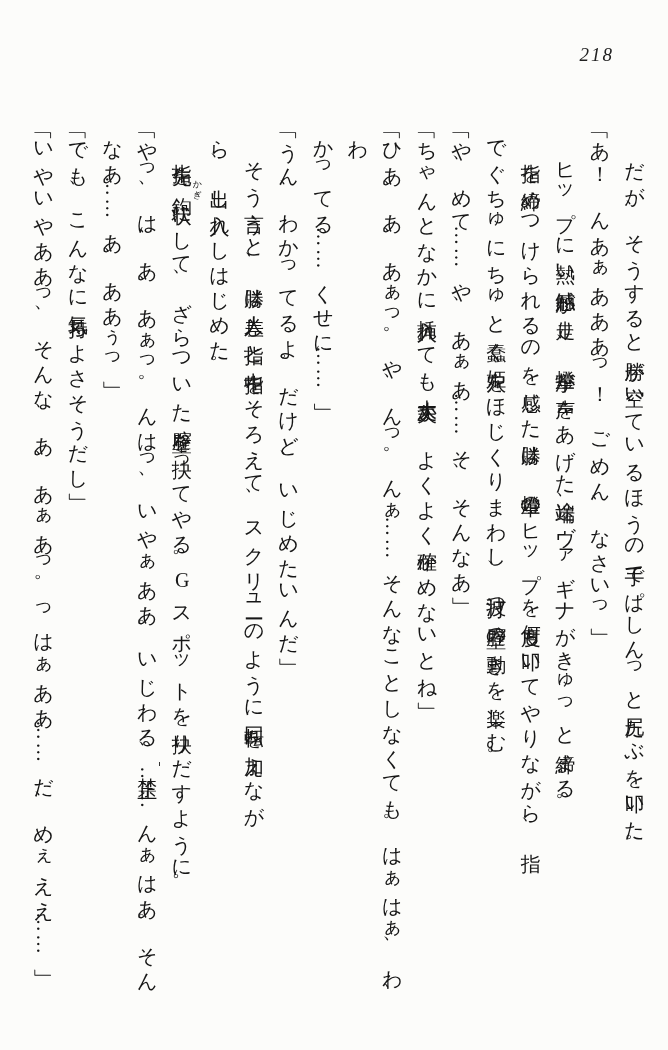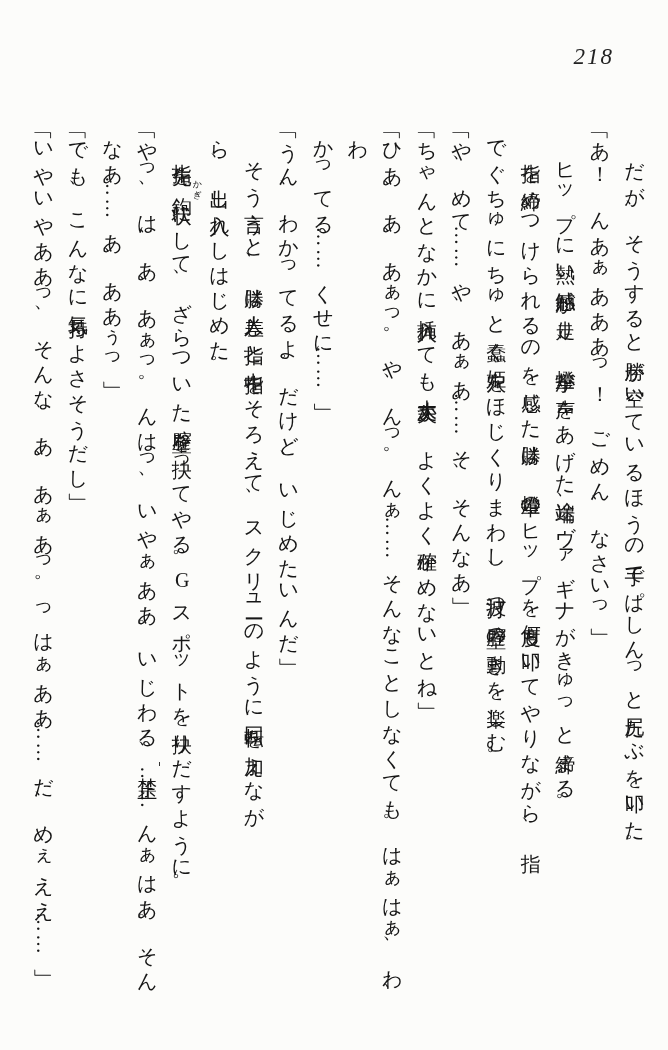--- a/index.html
+++ b/index.html
@@ -8,21 +8,21 @@
     width:668px;height:1050px;
     margin:0 auto;
     background:#fcfcfa;
     color:#161616;
     font-family:"Liberation Serif","DejaVu Serif",serif;
     overflow:hidden;
   }
   .page-number{
     position:absolute;
     top:44px;right:54px;
-    font-size:23px;
+    font-size:19px;
     font-style:italic;
     letter-spacing:2px;
     color:#222;
   }
   .text-block{
     position:absolute;
     top:126px;right:16px;
     height:890px;
     writing-mode:vertical-rl;
     text-orientation:mixed;

